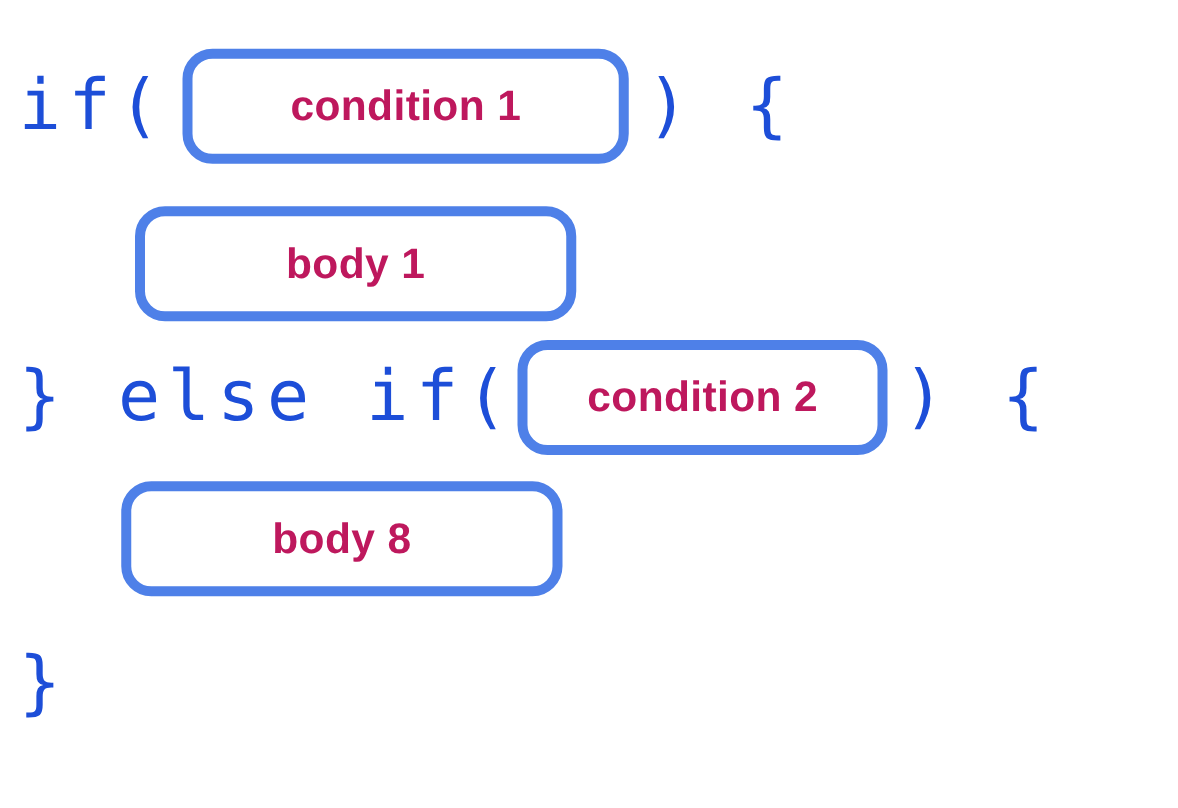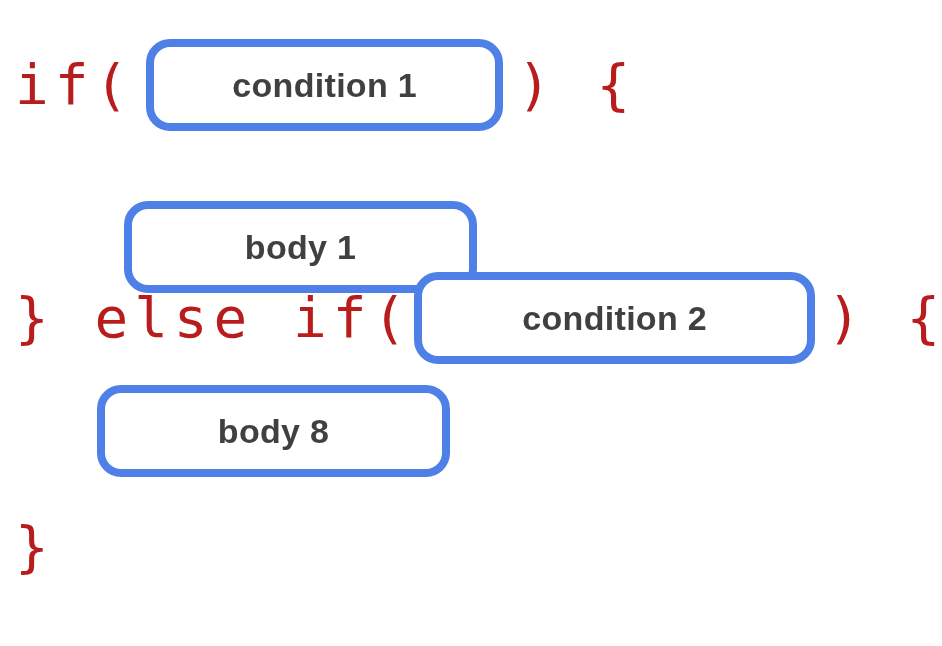--- a/index.html
+++ b/index.html
@@ -16,53 +16,53 @@
   }
 
   .row {
     position: absolute;
     display: flex;
     align-items: center;
     height: 92px;
     white-space: pre;
   }
   .row-1 { left: 15px;  top: 39px;  }
-  .row-2 { left: 124px; top: 165px; margin-top: 36px; }
+  .row-2 { left: 108px; top: 165px; }
   .row-3 { left: 15px;  top: 272px; text-align: center; }
   .row-4 { left: 97px;  top: 385px; }
   .row-5 { left: 15px;  top: 501px; }
 
   .code {
     font-family: "DejaVu Sans Mono", monospace;
     font-size: 56px;
     letter-spacing: 6px;
-    color: #b91c1c;
+    color: #1d4ed8;
     white-space: pre;
     line-height: 92px;
   }
 
   .slot {
     height: 92px;
     border: 8px solid var(--accent);
     border-radius: 24px;
     background: #ffffff;
     display: flex;
     align-items: center;
     justify-content: center;
     flex: 0 0 auto;
   }
   .slot-cond-1 { width: 357px; margin: 0 14px 0 12px; }
-  .slot-cond-2 { width: 401px; margin: 0 12px 0 2px; }
+  .slot-cond-2 { width: 296px; margin: 0 12px 0 2px; }
   .slot-body   { width: 353px; }
 
   .slot-label {
     font-family: "Liberation Sans", "DejaVu Sans", sans-serif;
     font-weight: 700;
     font-size: 34px;
-    color: #404040;
+    color: #be185d;
     letter-spacing: 0.3px;
   }
 </style>
 </head>
 <body>
 
 <div class="canvas">
 
   <div class="row row-1">
     <span class="code">if(</span>

